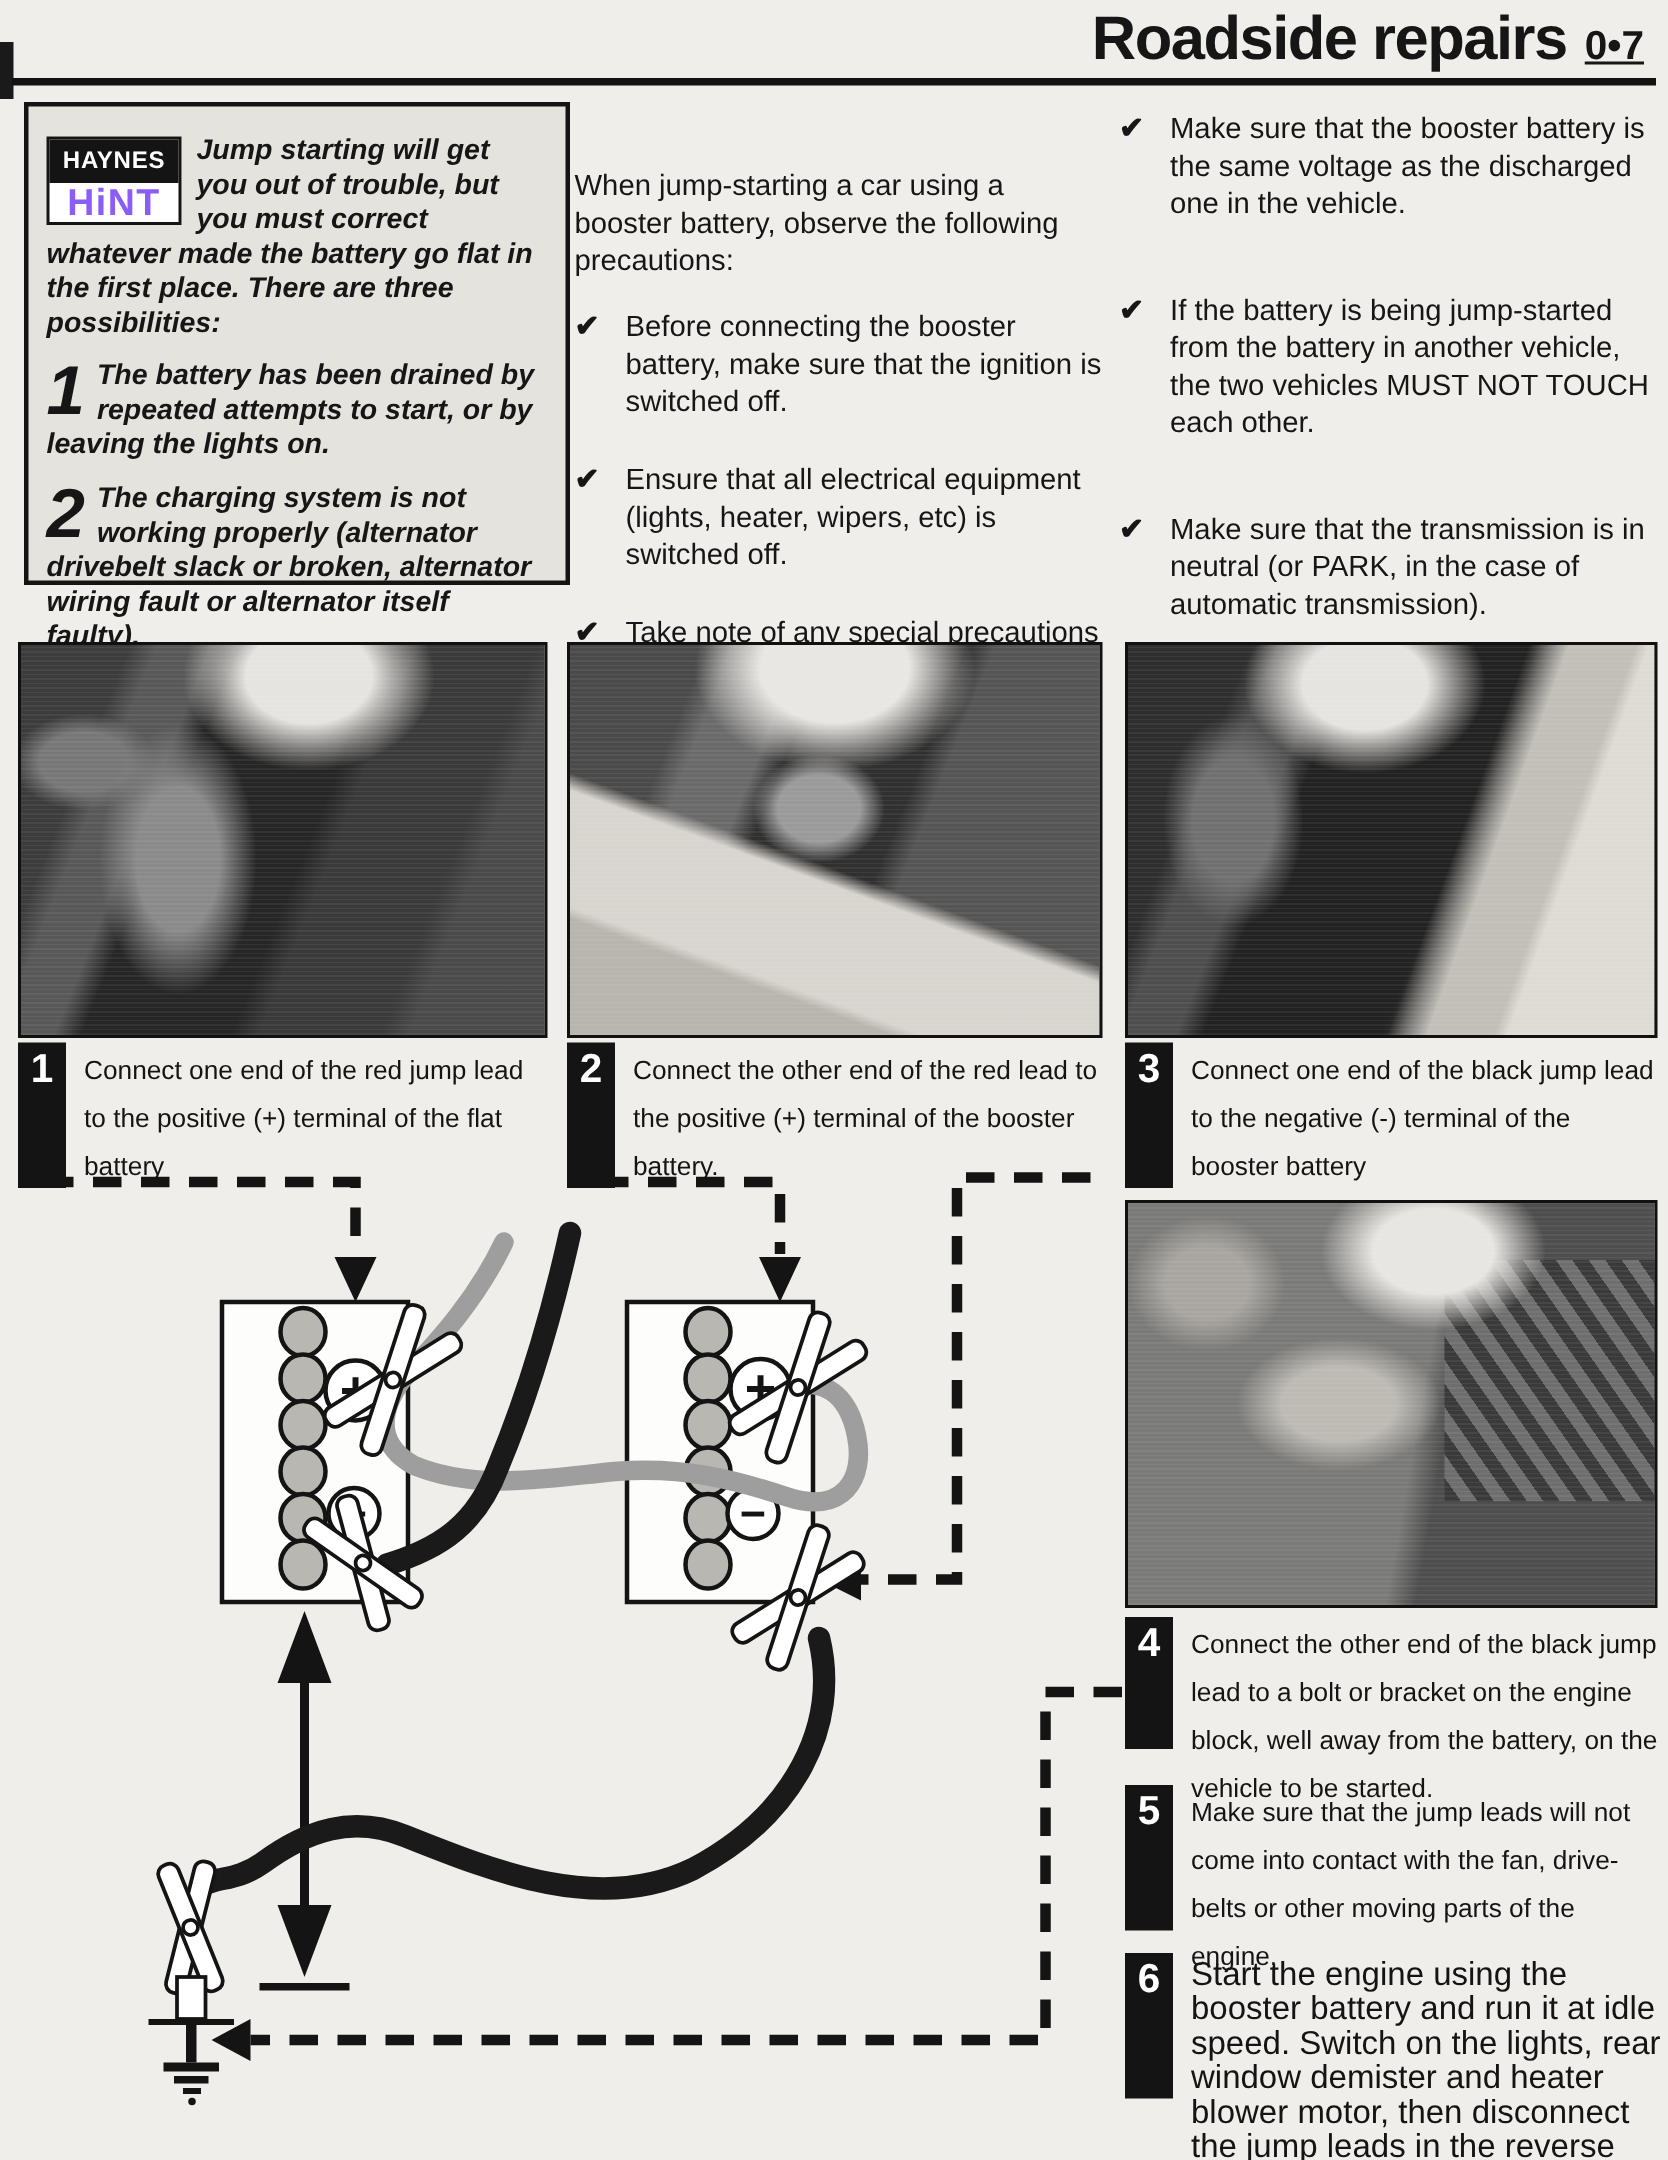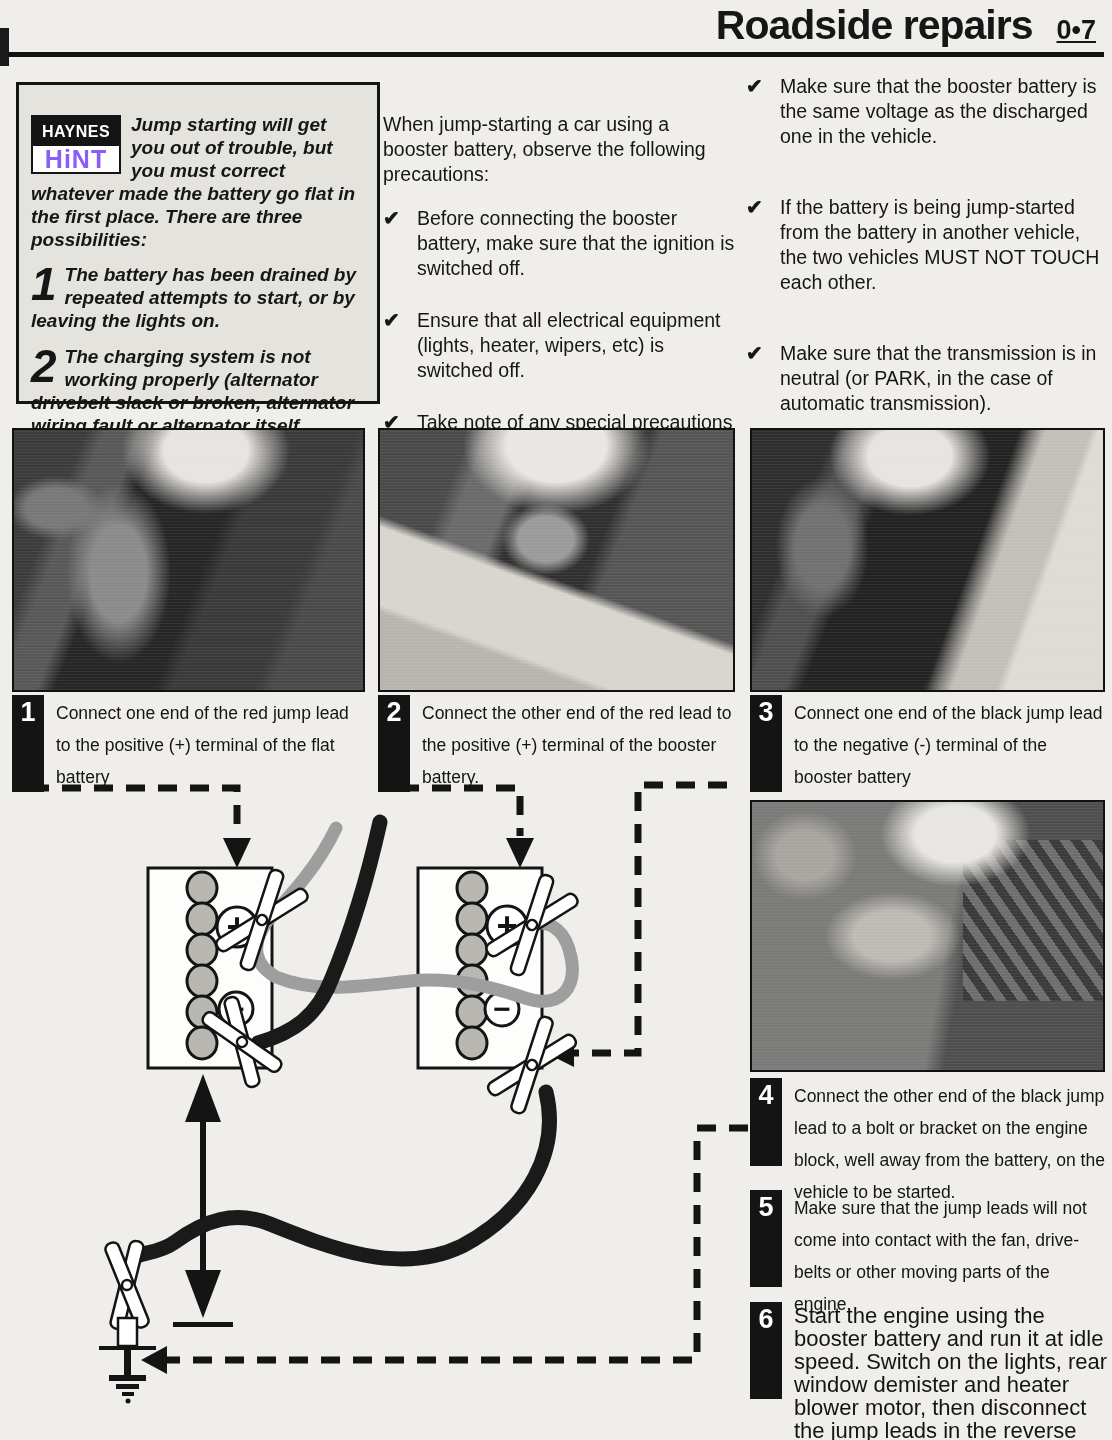--- a/index.html
+++ b/index.html
@@ -3,30 +3,30 @@
 <meta charset="utf-8">
 <style>
   html,body{margin:0;padding:0;background:#d8d6d2;}
   .page{
     position:relative;width:1112px;height:1440px;margin:0 auto;
     background:#f0eeea;overflow:hidden;
     font-family:"Liberation Sans", sans-serif;color:#161616;
     -webkit-font-smoothing:antialiased;
   }
   
-  .hdr{position:absolute;top:2px;right:16px;display:flex;align-items:baseline;gap:24px;text-align:right;}
+  .hdr{position:absolute;top:2px;right:16px;display:flex;align-items:baseline;gap:12px;text-align:right;}
   .hdr-title{font-size:41px;font-weight:600;letter-spacing:-1px;}
   .hdr-page{font-size:27px;font-weight:700;text-decoration:underline;}
   .hdr-rule{position:absolute;top:52px;left:8px;right:8px;height:5px;background:#121212;}
   .artifact{position:absolute;left:0;top:28px;width:9px;height:38px;background:#1a1a1a;}
   
   .hint{
-    position:absolute;left:16px;top:82px;width:364px;height:322px;
+    position:absolute;left:16px;top:68px;width:364px;height:322px;
     background:#e5e3de;border:3px solid #141414;box-sizing:border-box;
-    padding:28px 12px 8px 12px;font-style:italic;font-weight:700;
+    padding:18px 12px 8px 12px;font-style:italic;font-weight:700;
     font-size:19px;line-height:23px;
   }
   .hint-logo{float:left;width:86px;margin:2px 10px 4px 0;border:2px solid #141414;background:#fff;font-style:normal;}
   .hint-logo .l1{background:#141414;color:#fff;text-align:center;font-size:16px;font-weight:700;padding:3px 0;letter-spacing:.5px;}
   .hint-logo .l2{color:#8b5cf6;text-align:center;font-size:25px;font-weight:900;padding:2px 0 1px 0;letter-spacing:1px;}
   .hint-intro{margin:0 0 12px 0;}
   .hint-item{margin:0 0 13px 0;}
   .hint-num{float:left;font-size:46px;line-height:38px;font-weight:900;margin:2px 8px 0 0;}
   
   .midcol{position:absolute;left:383px;top:112px;width:354px;font-size:19.5px;line-height:25px;}

